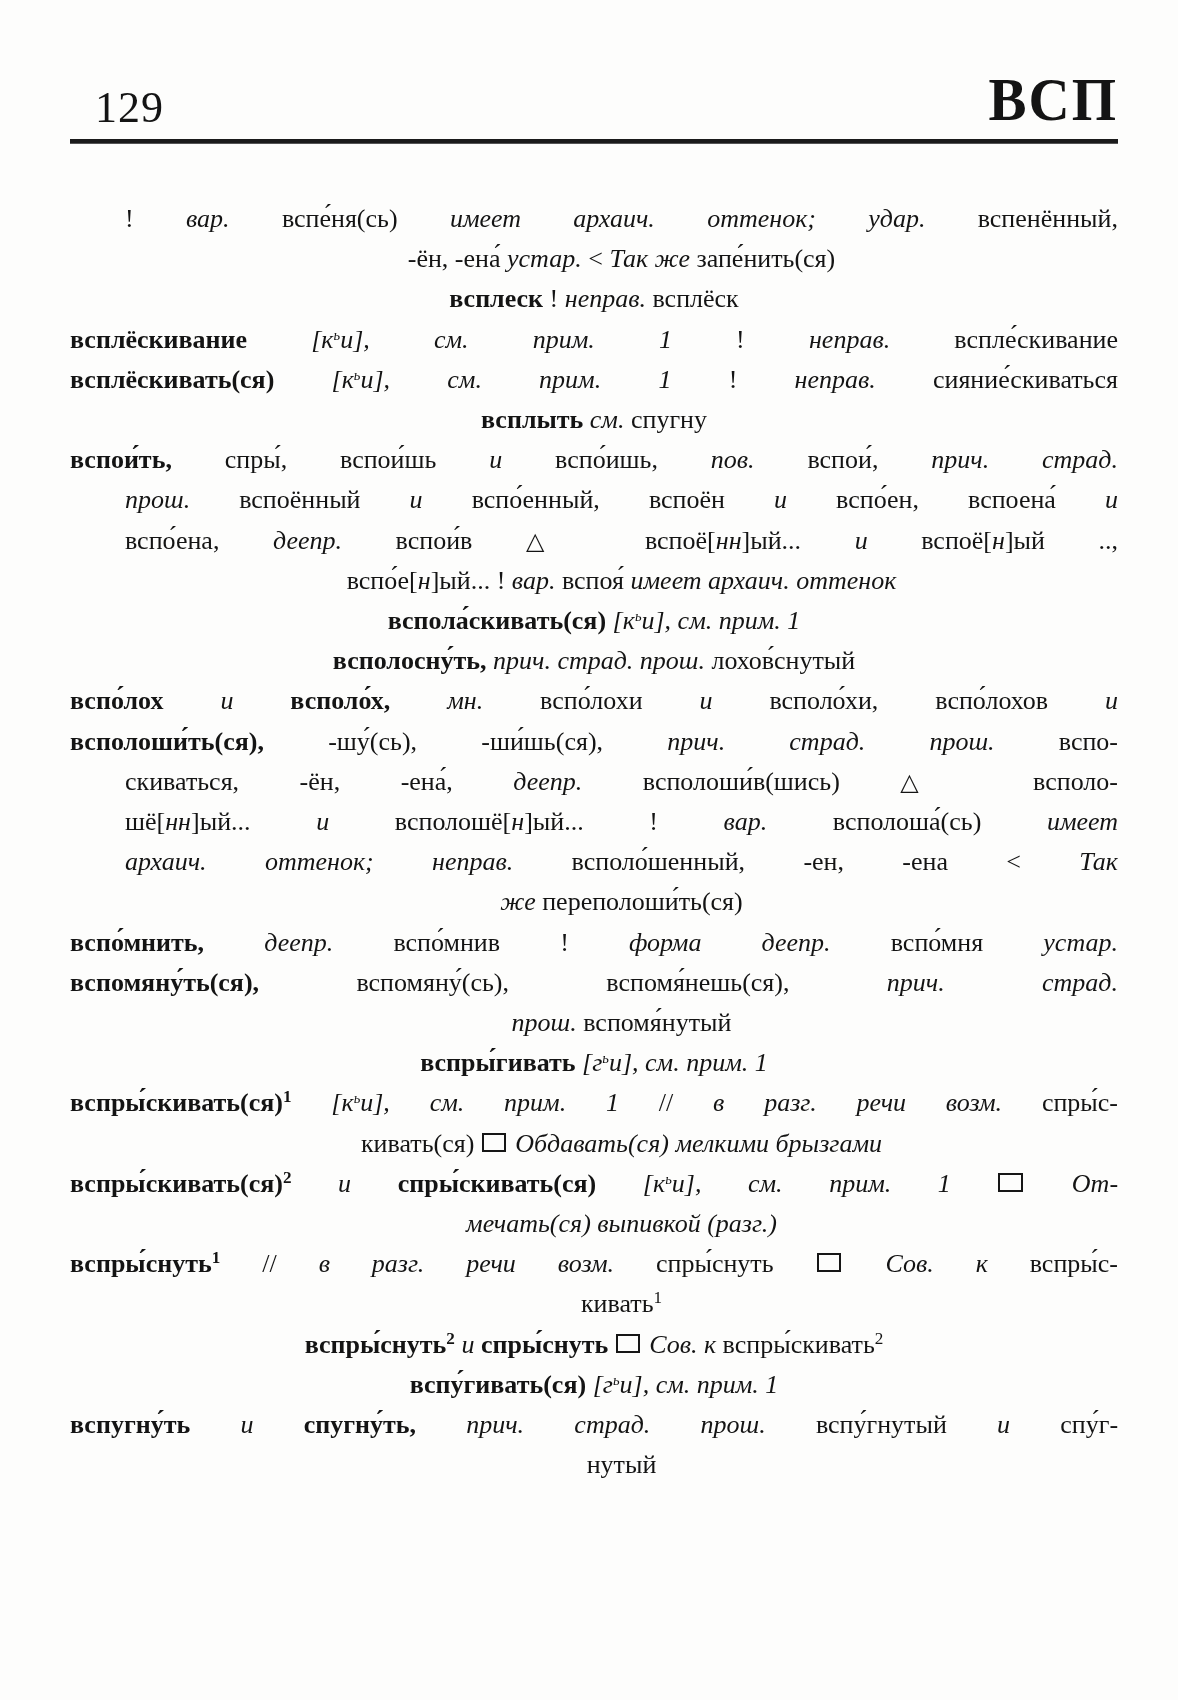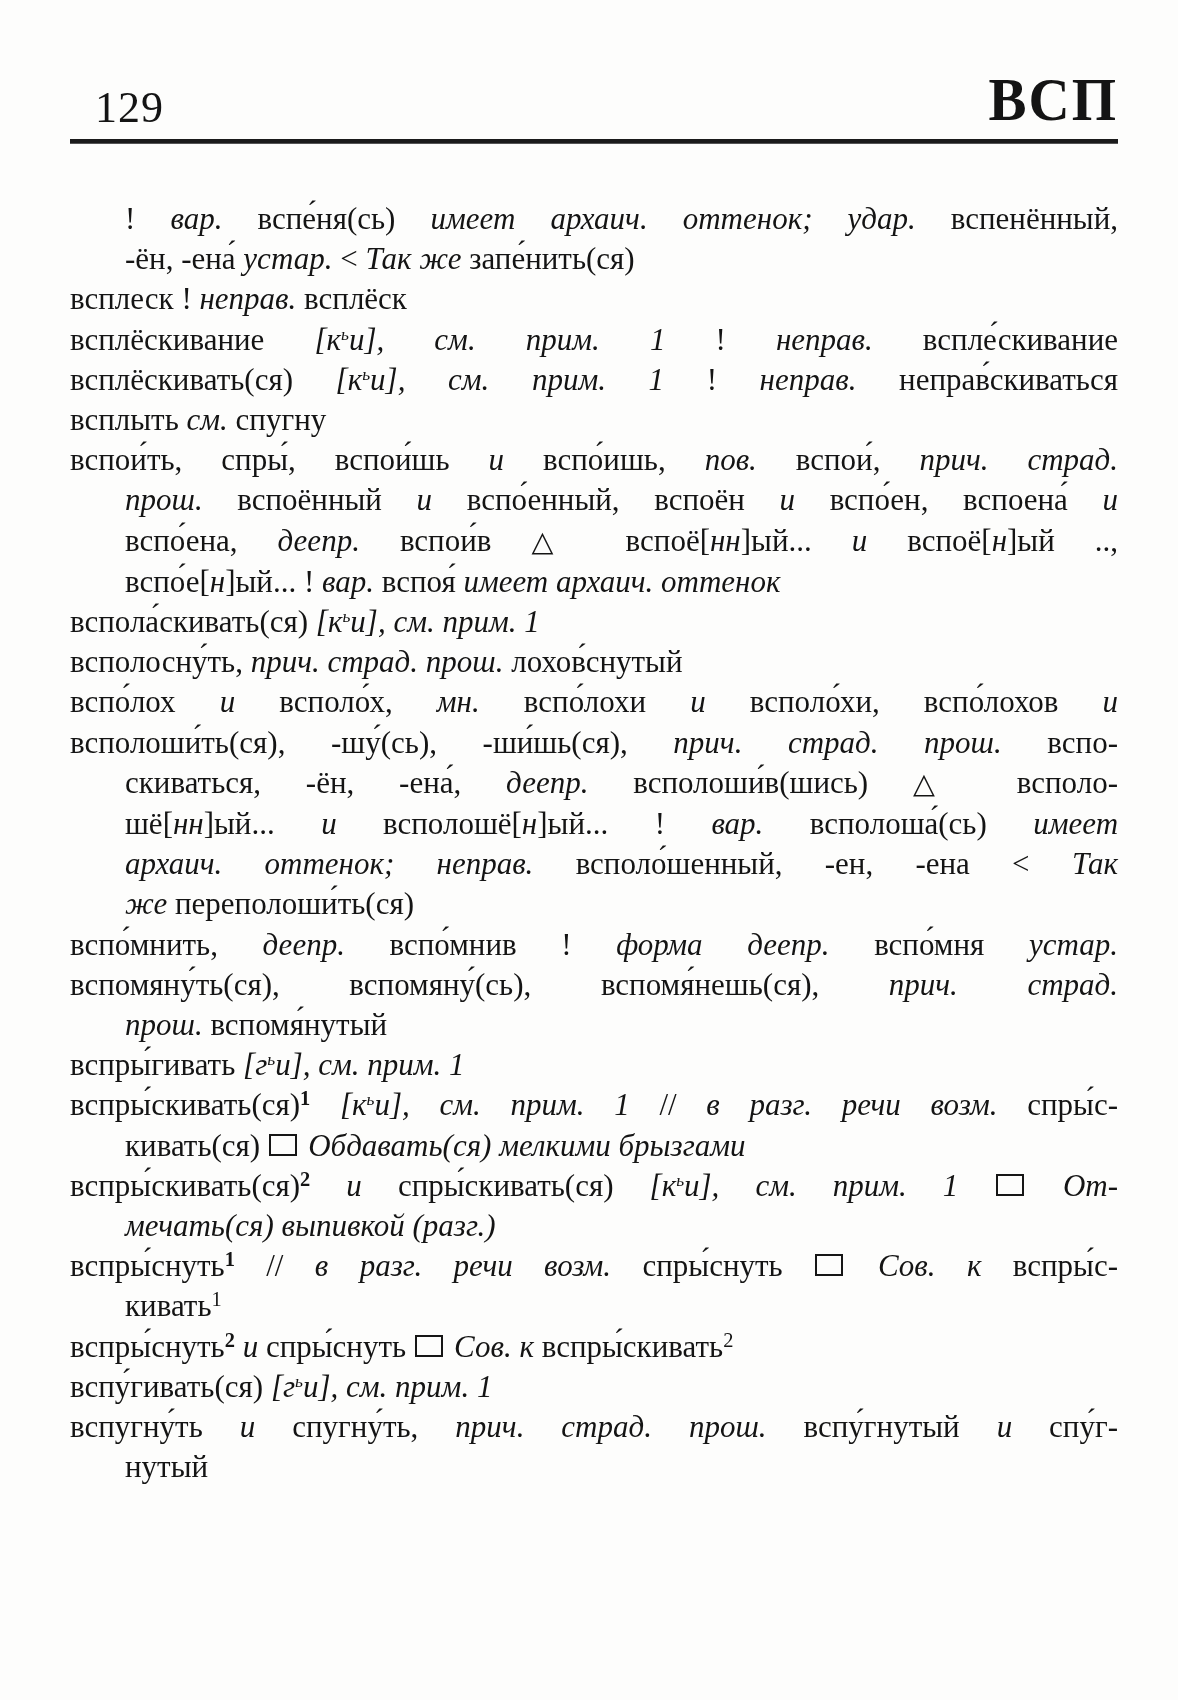--- a/index.html
+++ b/index.html
@@ -37,27 +37,27 @@
   }
   .rule{
     height:4px;
     background:#1b1b1b;
     margin-top:9px;
     box-shadow:0 1px 0 #555;
   }
   .text{
     margin-top:56px;
     width:1048px;
-    font-size:31px;
+    font-size:26px;
     line-height:40.2px;
   }
-  .line{min-height:40.2px;}
+  .line{min-height:40.2px;text-align:center;}
   .line.indent{padding-left:55px;}
   .line.just{text-align:justify;text-align-last:justify;}
-  .b{font-weight:400;}
+  .b{font-weight:700;}
   .i{font-style:italic;}
   .r{}
   .bsup{font-weight:700;font-size:0.66em;vertical-align:0.5em;line-height:0;}
   .rsup{font-size:0.66em;vertical-align:0.5em;line-height:0;}
   .isup{font-style:italic;font-size:0.56em;vertical-align:0.55em;line-height:0;letter-spacing:0;}
   .sqbox{
     display:inline-block;
     width:0.78em;height:0.58em;
     border:0.088em solid #161616;
     vertical-align:0.00em;
@@ -72,21 +72,21 @@
   <div class="header">
     <span class="pagenum">129</span>
     <span class="section">ВСП</span>
   </div>
   <div class="rule"></div>
   <div class="text">
       <div class="line indent just"><span class="r">! </span><span class="i">вар. </span><span class="r">вспе́ня(сь) </span><span class="i">имеет архаич. оттенок; удар. </span><span class="r">вспенённый,</span></div>
       <div class="line indent"><span class="r">-ён, -ена́ </span><span class="i">устар. </span><span class="r">&lt; </span><span class="i">Так же </span><span class="r">запе́нить(ся)</span></div>
       <div class="line"><span class="b">всплеск </span><span class="r">! </span><span class="i">неправ. </span><span class="r">всплёск</span></div>
       <div class="line just"><span class="b">всплёскивание </span><span class="i">[к</span><span class="isup">ь</span><span class="i">и], см. прим. 1 </span><span class="r">! </span><span class="i">неправ. </span><span class="r">вспле́скивание</span></div>
-      <div class="line just"><span class="b">всплёскивать(ся) </span><span class="i">[к</span><span class="isup">ь</span><span class="i">и], см. прим. 1 </span><span class="r">! </span><span class="i">неправ. </span><span class="r">неправ́скиваться</span></div>
+      <div class="line just"><span class="b">всплёскивать(ся) </span><span class="i">[к</span><span class="isup">ь</span><span class="i">и], см. прим. 1 </span><span class="r">! </span><span class="i">неправ. </span><span class="r">сияние́скиваться</span></div>
       <div class="line"><span class="b">всплыть </span><span class="i">см. </span><span class="r">спугну</span></div>
       <div class="line just"><span class="b">вспои́ть, </span><span class="r">спры́, вспои́шь </span><span class="i">и </span><span class="r">вспо́ишь, </span><span class="i">пов. </span><span class="r">вспои́, </span><span class="i">прич. страд.</span></div>
       <div class="line indent just"><span class="i">прош. </span><span class="r">вспоённый </span><span class="i">и </span><span class="r">вспо́енный, вспоён </span><span class="i">и </span><span class="r">вспо́ен, вспоена́ </span><span class="i">и</span></div>
       <div class="line indent just"><span class="r">вспо́ена, </span><span class="i">деепр. </span><span class="r">вспои́в </span><span class="tri">△</span><span class="r"> вспоё[</span><span class="i">нн</span><span class="r">]ый... </span><span class="i">и </span><span class="r">вспоё[</span><span class="i">н</span><span class="r">]ый ..,</span></div>
       <div class="line indent"><span class="r">вспо́е[</span><span class="i">н</span><span class="r">]ый... ! </span><span class="i">вар. </span><span class="r">вспоя́ </span><span class="i">имеет архаич. оттенок</span></div>
       <div class="line"><span class="b">вспола́скивать(ся) </span><span class="i">[к</span><span class="isup">ь</span><span class="i">и], см. прим. 1</span></div>
       <div class="line"><span class="b">всполосну́ть, </span><span class="i">прич. страд. прош. </span><span class="r">лохов́снутый</span></div>
       <div class="line just"><span class="b">вспо́лох </span><span class="i">и </span><span class="b">всполо́х, </span><span class="i">мн. </span><span class="r">вспо́лохи </span><span class="i">и </span><span class="r">всполо́хи, вспо́лохов </span><span class="i">и</span></div>
       <div class="line just"><span class="b">всполоши́ть(ся), </span><span class="r">-шу́(сь), -ши́шь(ся), </span><span class="i">прич. страд. прош. </span><span class="r">вспо-</span></div>
       <div class="line indent just"><span class="r">скиваться, -ён, -ена́, </span><span class="i">деепр. </span><span class="r">всполоши́в(шись) </span><span class="tri">△</span><span class="r"> всполо-</span></div>

